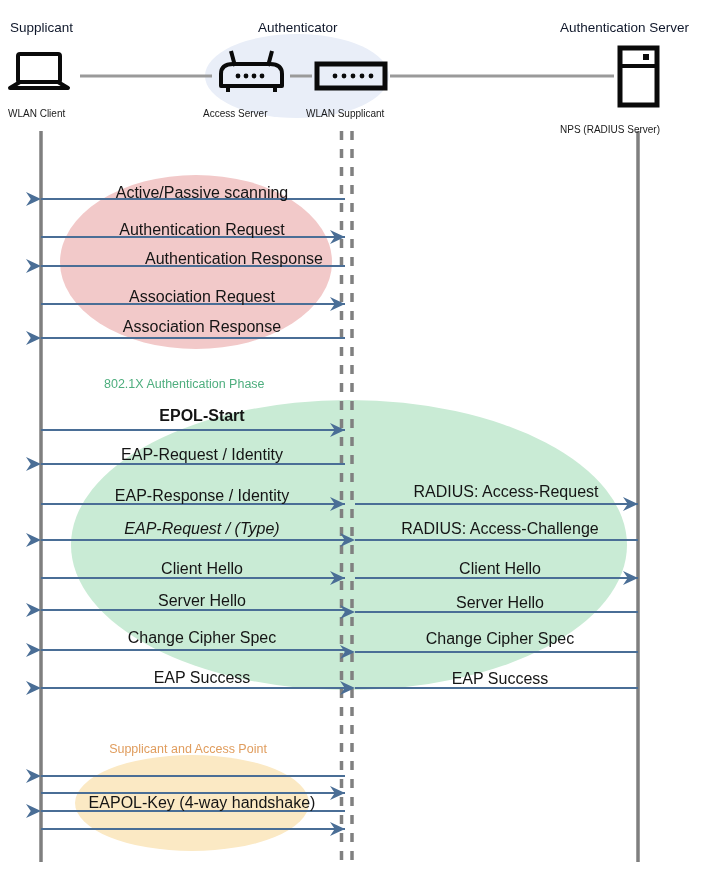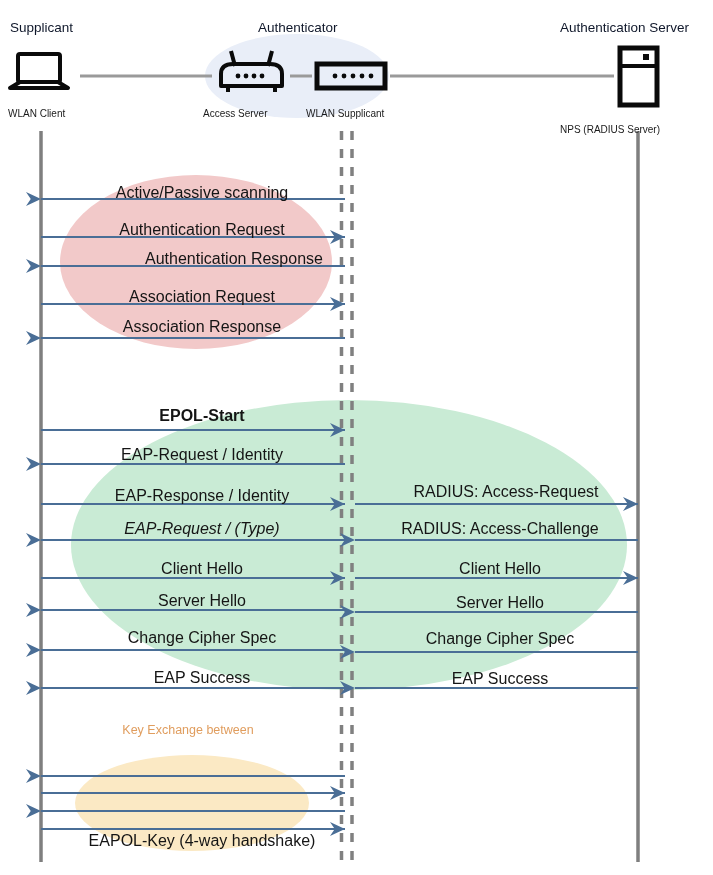--- a/index.html
+++ b/index.html
@@ -161,22 +161,23 @@
   <div class="hdr-role" style="left:10px; top:20px;">Supplicant</div>
   <div class="hdr-role" style="left:258px; top:20px;">Authenticator</div>
   <div class="hdr-role" style="left:560px; top:20px;">Authentication Server</div>
 
   <div class="hdr-name" style="left:8px; top:108px;">WLAN Client</div>
   <div class="hdr-name" style="left:203px; top:108px;">Access Server</div>
   <div class="hdr-name" style="left:306px; top:108px;">WLAN Supplicant</div>
   <div class="hdr-name" style="left:560px; top:124px;">NPS (RADIUS Server)</div>
 
 
-
-  <div class="phase-title" style="left:99px; top:721px; width:178px; color:#E09D5E;">Key Exchange between</div>
+  <div class="phase-title" style="left:104px; top:375px; color:#4EAE7E;">802.1X Authentication Phase</div>
+
+  <div class="phase-title" style="left:99px; top:740px; width:178px; color:#E09D5E;">Supplicant and Access Point</div>
 
   <div id="labels-group">
       <div class="msg-label" style="left: 202px; top: 184px;">Active/Passive scanning</div>
       <div class="msg-label" style="left: 202px; top: 221px;">Authentication Request</div>
       <div class="msg-label" style="left: 202px; top: 250px; margin-left: 32px;">Authentication Response</div>
       <div class="msg-label" style="left: 202px; top: 288px;">Association Request</div>
       <div class="msg-label" style="left: 202px; top: 318px;">Association Response</div>
       <div class="msg-label" style="left: 202px; top: 407px; font-weight: bold;">EPOL-Start</div>
       <div class="msg-label" style="left: 202px; top: 446px;">EAP-Request / Identity</div>
       <div class="msg-label" style="left: 202px; top: 475px; margin-top: 12px;">EAP-Response / Identity</div>
@@ -184,16 +185,16 @@
       <div class="msg-label" style="left: 202px; top: 560px;">Client Hello</div>
       <div class="msg-label" style="left: 202px; top: 592px;">Server Hello</div>
       <div class="msg-label" style="left: 202px; top: 629px;">Change Cipher Spec</div>
       <div class="msg-label" style="left: 202px; top: 669px;">EAP Success</div>
       <div class="msg-label" style="left: 500px; top: 483px; margin-left: 6px;">RADIUS: Access-Request</div>
       <div class="msg-label" style="left: 500px; top: 520px;">RADIUS: Access-Challenge</div>
       <div class="msg-label" style="left: 500px; top: 560px;">Client Hello</div>
       <div class="msg-label" style="left: 500px; top: 594px;">Server Hello</div>
       <div class="msg-label" style="left: 500px; top: 630px;">Change Cipher Spec</div>
       <div class="msg-label" style="left: 500px; top: 670px;">EAP Success</div>
-      <div class="msg-label" style="left: 202px; top: 832px;">EAPOL-Key (4-way handshake)</div>
+      <div class="msg-label" style="left: 202px; top: 794px;">EAPOL-Key (4-way handshake)</div>
     </div>
 
 </div>
 
 </body></html>

